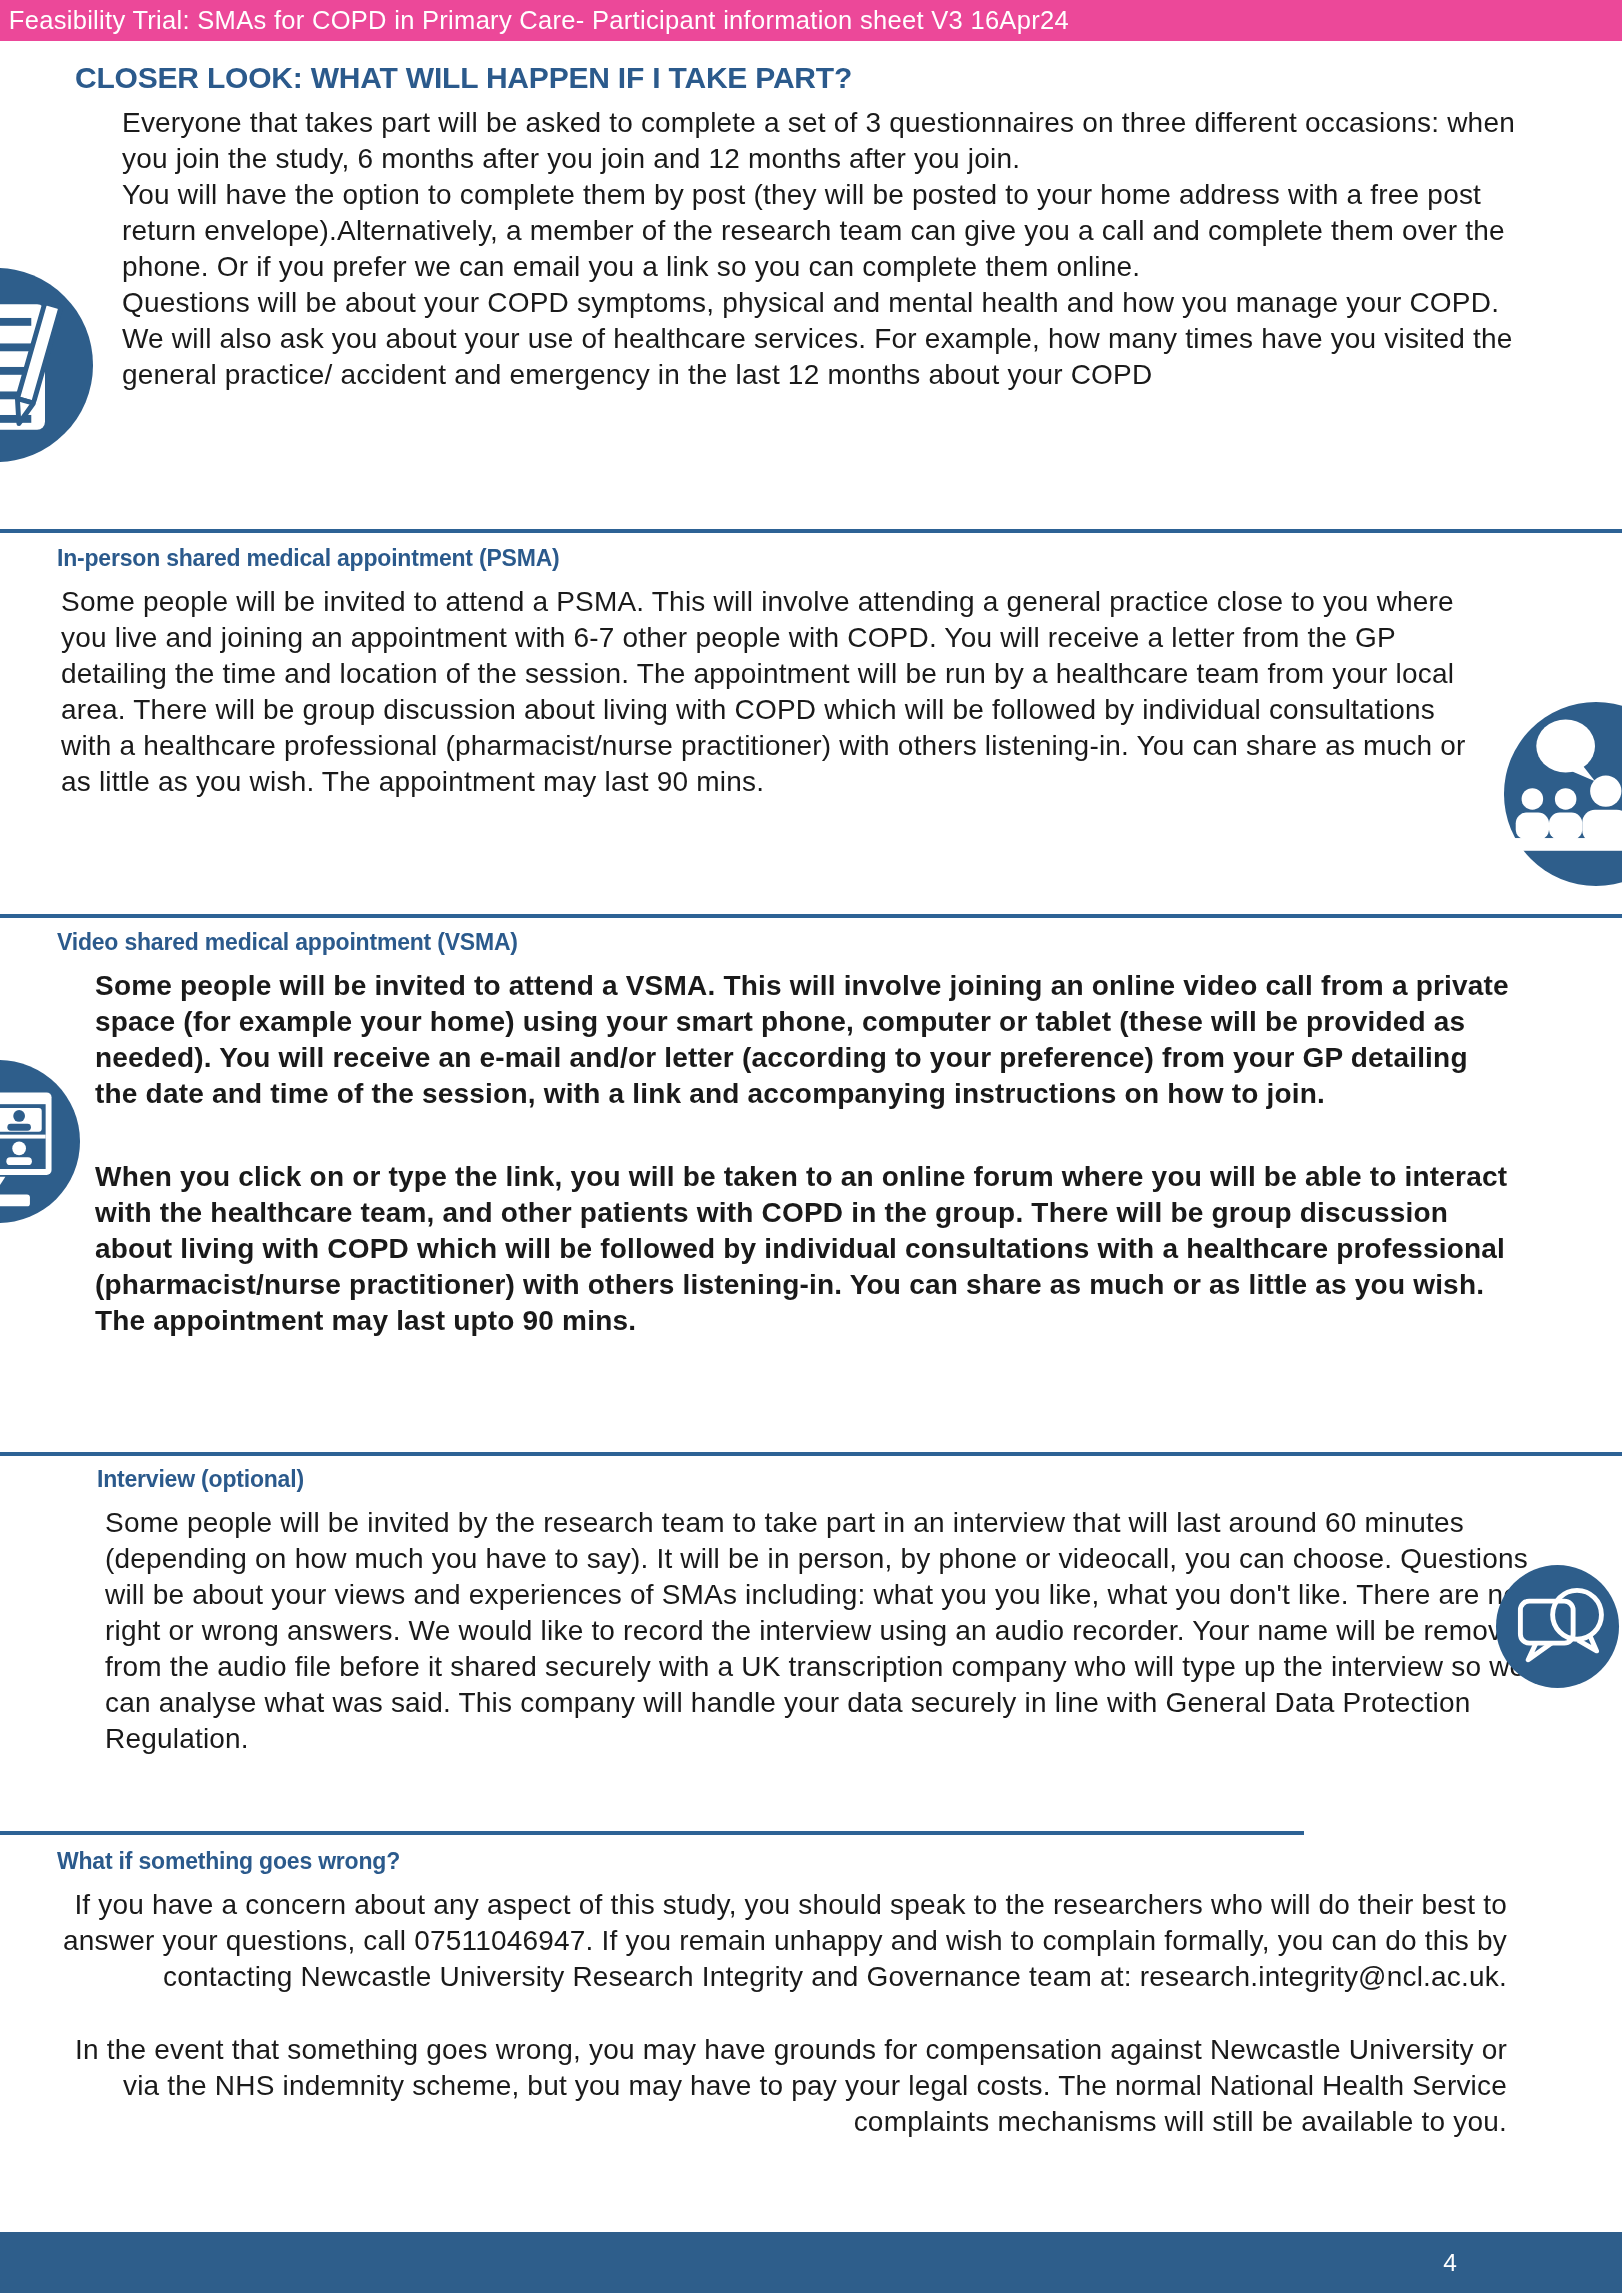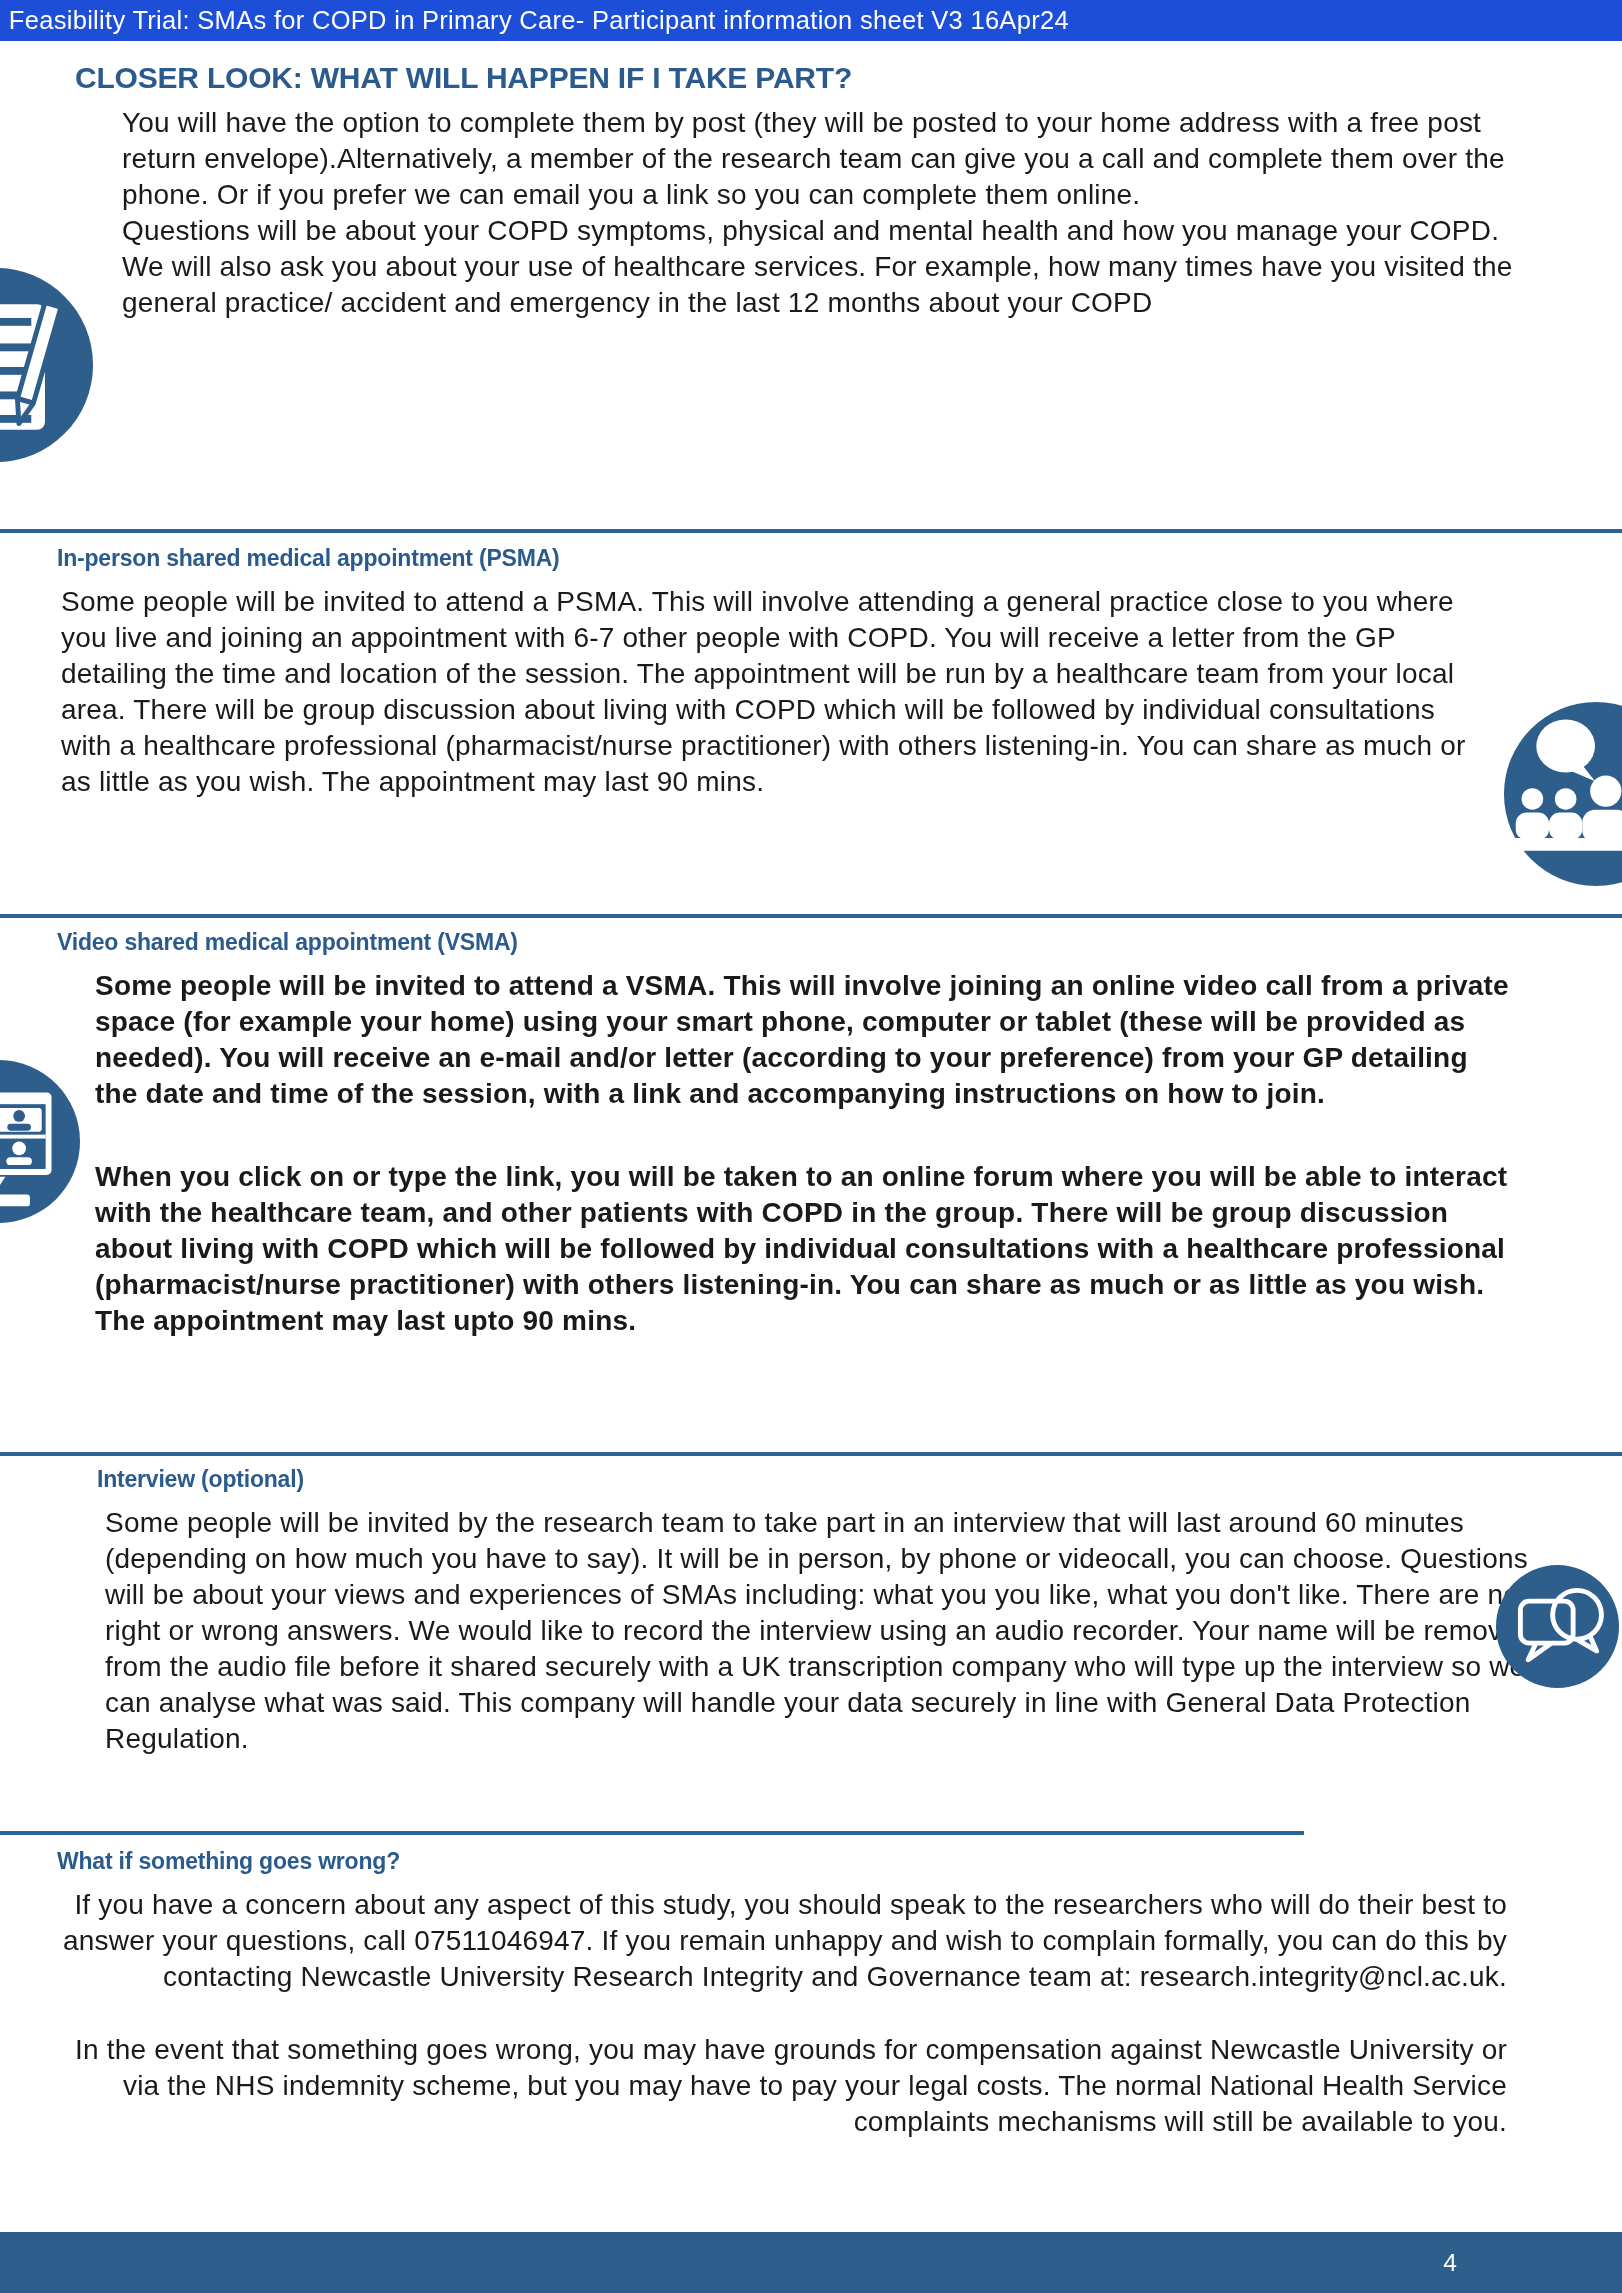--- a/index.html
+++ b/index.html
@@ -10,21 +10,21 @@
     height: 2294px;
     background: #ffffff;
     overflow: hidden;
     font-family: "Liberation Sans", sans-serif;
     color: #1a1a1a;
   }
 
   
   .header-bar {
     position: absolute; top: 0; left: 0; width: 100%; height: 41px;
-    background: #1d4ed8;
+    background: #ec4899;
     display: flex; align-items: center;
     padding-left: 8.8px;
   }
   .header-bar span {
     color: #ffffff; font-size: 25.5px; letter-spacing: 0.3px; white-space: nowrap;
   }
   .footer-bar {
     position: absolute; bottom: 0; left: 0; width: 100%; height: 62px;
     background: #2E5E8B;
     display: flex; align-items: center; justify-content: flex-end;
@@ -77,20 +77,21 @@
 <body>
 
 <div class="page">
 
   <div class="header-bar">
     <span>Feasibility Trial: SMAs for COPD in Primary Care- Participant information sheet V3 16Apr24</span>
   </div>
 
   <section class="sec sec-s1">
     <h1 class="main-title">CLOSER LOOK: WHAT WILL HAPPEN IF I TAKE PART?</h1>
+    <p>Everyone that takes part will be asked to complete a set of 3 questionnaires on three different occasions: when you join the study,  6 months after you join and  12 months after you join.</p>
     <p>You will have the option to complete them by post (they will be posted to your home address with a free post return envelope).Alternatively, a member of the research team can give you a call and complete them over the phone. Or if you prefer we can email you a link so you can complete them online.</p>
     <p>Questions will be about your COPD symptoms, physical and mental health and how you manage your COPD. We will also ask you about your use of healthcare services. For example, how many times have you visited the general practice/ accident and emergency in the last 12 months about your COPD</p>
   </section>
 
   <div class="divider d1"></div>
 
   <section class="sec sec-s2">
     <h2 class="sub-title">In-person shared medical appointment (PSMA)</h2>
     <p>Some people will be invited to attend a PSMA. This will involve attending a general practice close to you where you live and joining an appointment with 6-7 other people with COPD. You will receive a letter from the GP detailing the time and location of the session. The appointment will be run by a healthcare team from your local area. There will be group discussion about living with COPD which will be followed by individual consultations with a healthcare professional (pharmacist/nurse practitioner) with others listening-in. You can share as much or as little as you wish. The appointment may last 90 mins.</p>
   </section>

